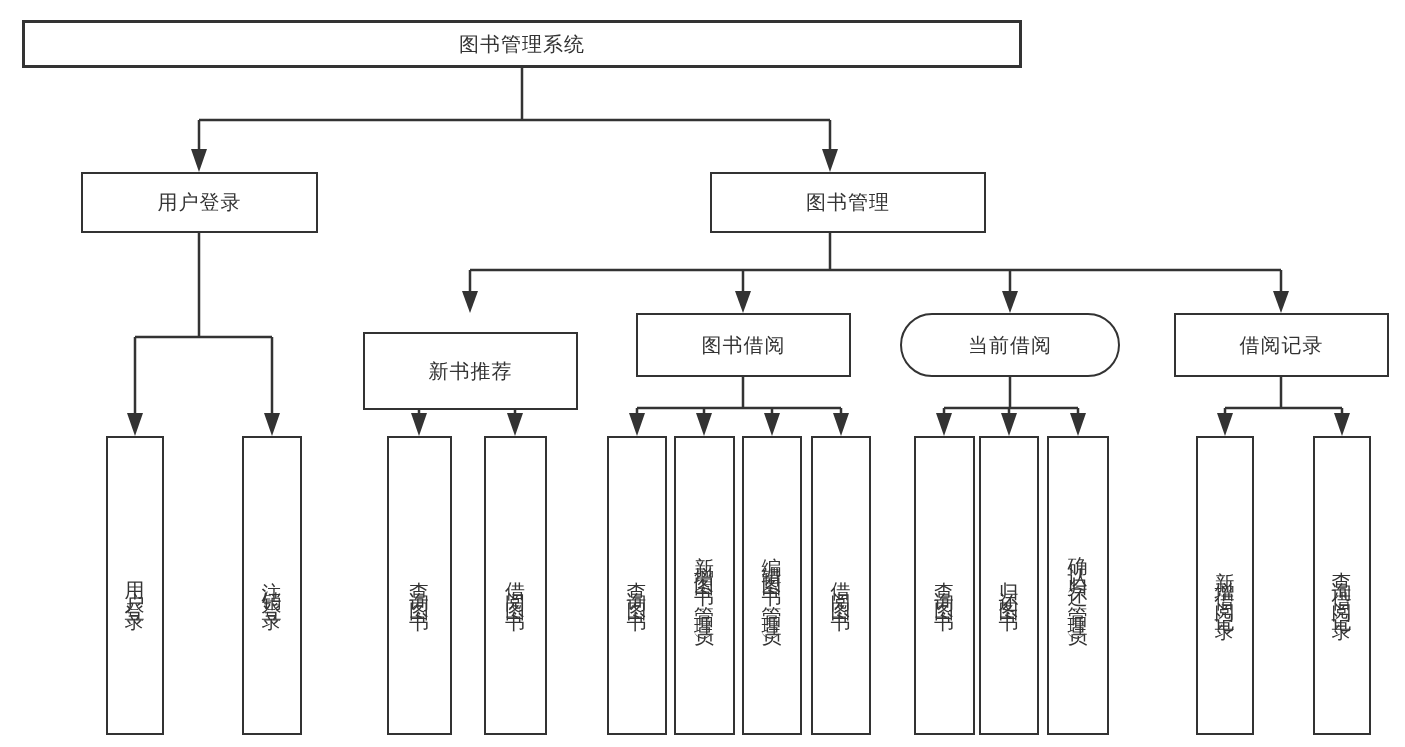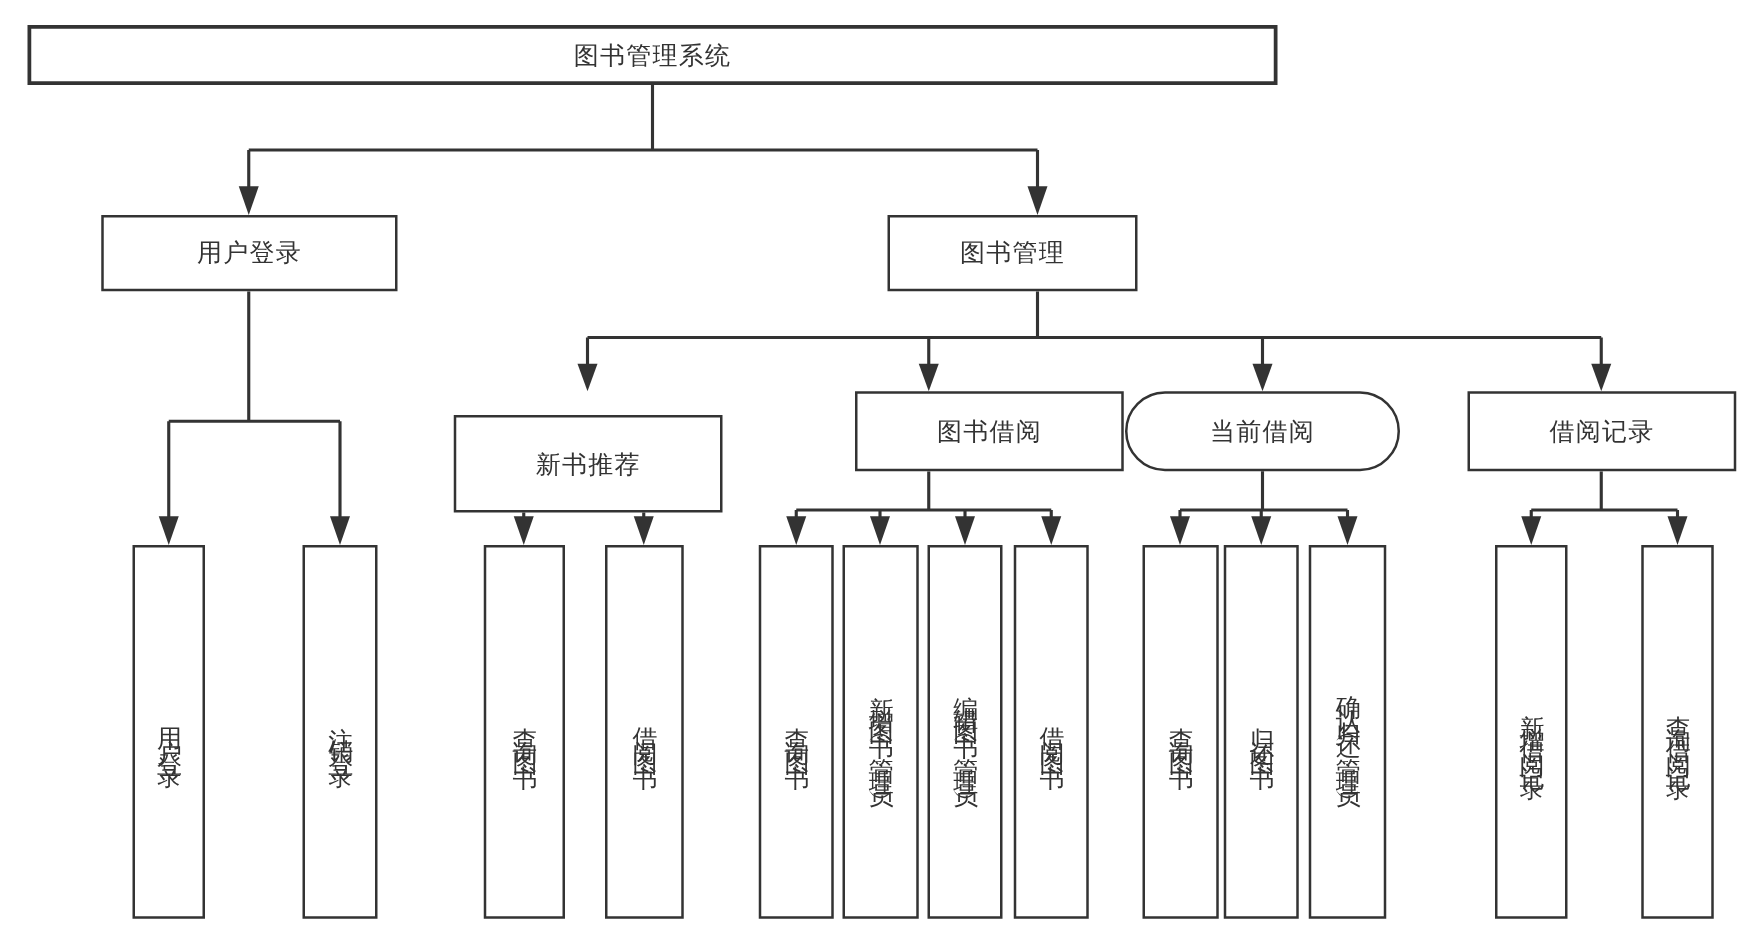--- a/index.html
+++ b/index.html
@@ -94,28 +94,28 @@
     </g>
   </svg>
 
   <div class="box root" style="left:22px; top:20px; width:1000px; height:48px;">
     <span>图书管理系统</span>
   </div>
 
   <div class="box" style="left:81px; top:172px; width:237px; height:61px;">
     <span>用户登录</span>
   </div>
-  <div class="box" style="left:710px; top:172px; width:200px; height:61px;">
+  <div class="box" style="left:710px; top:172px; width:276px; height:61px;">
     <span>图书管理</span>
   </div>
 
   <div class="box" style="left:363px; top:332px; width:215px; height:78px;">
     <span>新书推荐</span>
   </div>
-  <div class="box" style="left:636px; top:313px; width:215px; height:64px;margin-left:48px;">
+  <div class="box" style="left:636px; top:313px; width:215px; height:64px;">
     <span>图书借阅</span>
   </div>
   <div class="box" style="left:900px; top:313px; width:220px; height:64px;border-radius:32px;">
     <span>当前借阅</span>
   </div>
   <div class="box" style="left:1174px; top:313px; width:215px; height:64px;">
     <span>借阅记录</span>
   </div>
 
   <div class="box leaf" style="left:106px; top:436px; width:58px; height:299px;">

